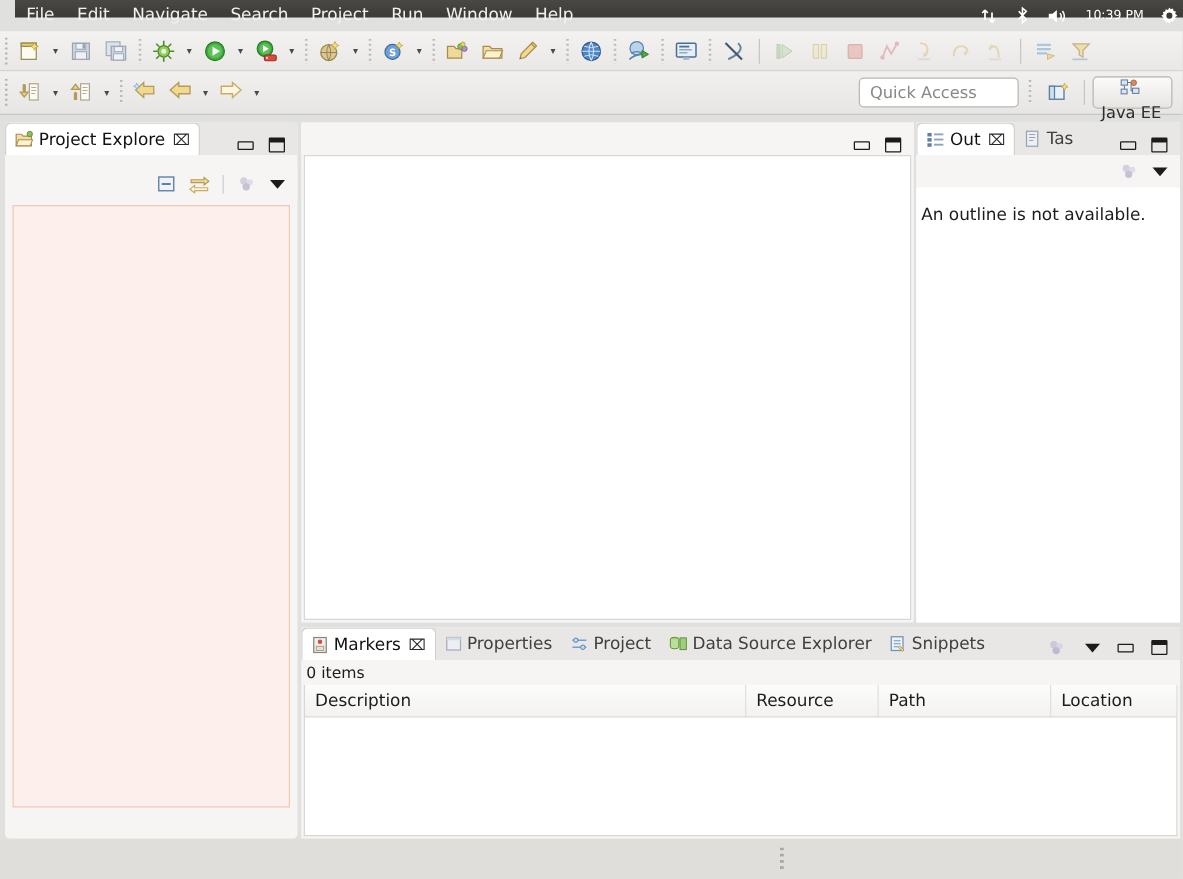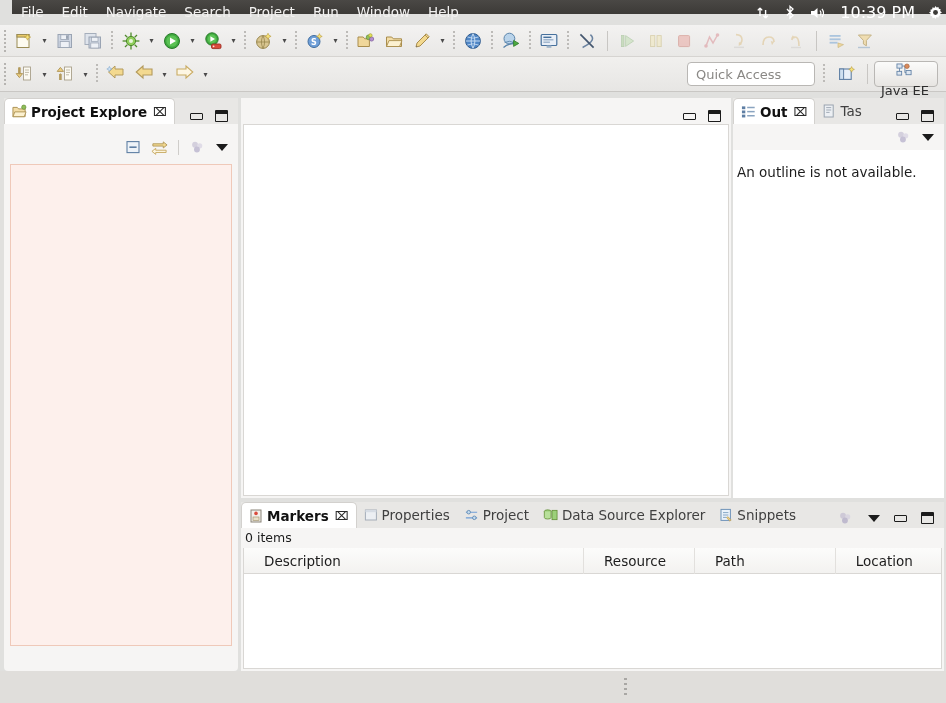--- a/index.html
+++ b/index.html
@@ -18,21 +18,21 @@
     background: linear-gradient(to bottom, #4a4845 0%, #3c3a37 100%);
     display: flex; align-items: flex-start;
   }
   .menu-item {
     color: #f2f1f0; padding: 0 9px; height: 25px; line-height: 25px;
     font-size: 13.5px; white-space: nowrap; cursor: default;
   }
   #menubar .spacer { flex: 1; }
   .tray { display: flex; align-items: center; height: 25px; padding-right: 8px; }
   .tray-icon { color: #ffffff; margin: 0 7px; display: flex; align-items: center; }
-  .tray-clock { color: #ffffff; font-size: 16px; margin: 0 6px; }
+  .tray-clock { color: #ffffff; font-size: 10px; margin: 0 6px; }
 
   
   #toolbar1 {
     position: absolute; left: 0; top: 25px; width: 946px; height: 32px;
     background: linear-gradient(to bottom,#f3f2f1 0%, #e9e8e6 100%);
     border-bottom: 1px solid #d6d4d1;
     display: flex; align-items: center;
   }
   #toolbar2 {
     position: absolute; left: 0; top: 57px; width: 946px; height: 35px;
@@ -80,21 +80,21 @@
   .panel { position: absolute; background: #f6f5f4; }
   .tabrow {
     height: 26px; display: flex; align-items: flex-end;
     background: #e8e7e5; position: relative;
   }
   .tab {
     height: 26px; display: flex; align-items: center; gap: 4px;
     padding: 0 7px; font-size: 13.5px; color: #404040;
   }
   .tab.active {
-    background: #ffffff; color: #111111; font-weight: bold;
+    background: #ffffff; color: #111111; font-weight: normal;
     border-top-left-radius: 5px; border-top-right-radius: 5px;
     border-top: 1px solid #d3d1ce; border-left: 1px solid #d3d1ce;
     border-right: 1px solid #d3d1ce;
     text-align: right;
   }
   .tab .close { font-size: 12px; color: #2a2a2a; margin-left: 2px; }
   .win-btns { margin-left: auto; display: flex; align-items: center; gap: 12px; padding: 0 10px 2px 6px; }
   .icon-min {
     width: 13px; height: 7px; border: 1.7px solid #1b1b1b; border-radius: 1px;
   }
@@ -131,21 +131,21 @@
   }
 
   
   #markers-panel { left: 241px; top: 502px; width: 703px; height: 169px; background:#f6f5f4; }
   #markers-count { position:absolute; left:4px; top:28px; font-size:12.5px; color:#1c1c1c; }
   #markers-table { position:absolute; left:2px; top:46px; width:699px; height:121px;
      background:#ffffff; border:1px solid #d9d7d4; border-top:none; }
   #markers-head { display:flex; height:26px;
     background: linear-gradient(to bottom,#fcfcfb,#f3f2f0); border-bottom:1px solid #d9d7d4; }
   .col-head { display:flex; align-items:center; padding-left:8px; font-size:13.5px;
-    color:#1c1c1c; border-right:1px solid #e2e0dd; height:26px;margin-left:12px; }
+    color:#1c1c1c; border-right:1px solid #e2e0dd; height:26px; }
 
   
   #statusbar { position:absolute; left:0; top:671px; width:946px; height:32px; background:#e0dedb; }
   #status-grip {
     position:absolute; left:624px; top:678px; width:3px; height:18px;
     background-image: linear-gradient(to bottom,#a9a7a4 50%, transparent 50%);
     background-size: 3px 5px;
   }
 </style>
 </head>

